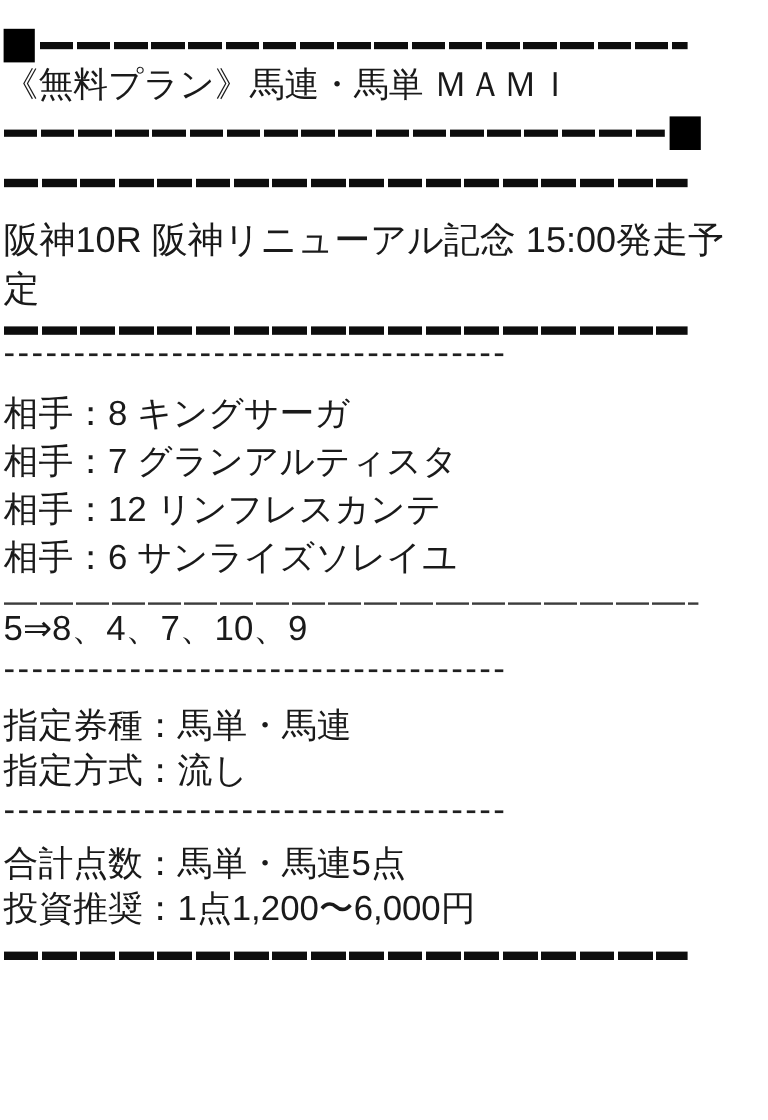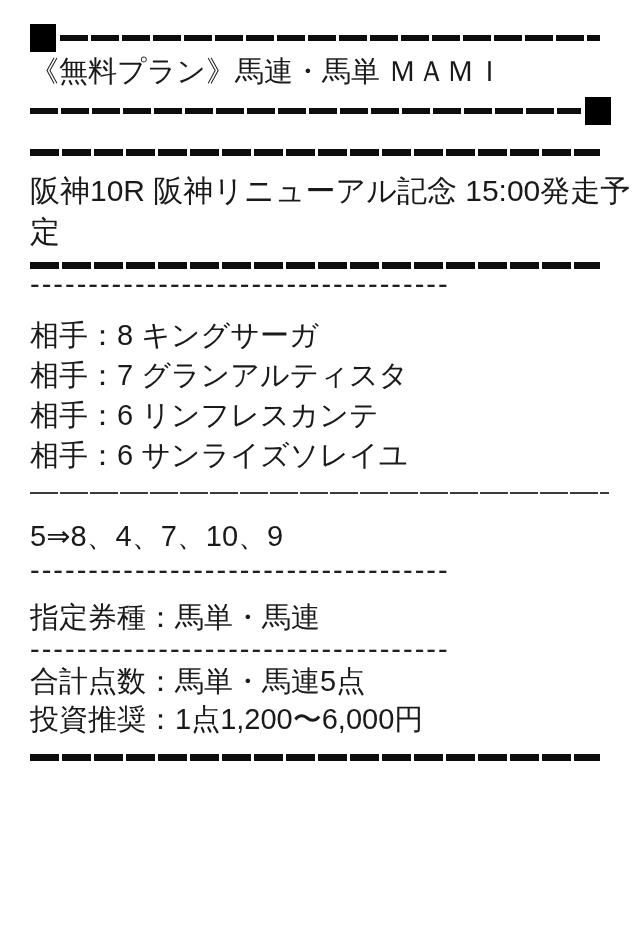--- a/index.html
+++ b/index.html
@@ -8,21 +8,21 @@
     background: #ffffff;
   }
   body {
     width: 640px;
     height: 933px;
     overflow: hidden;
     font-family: "Liberation Sans", "DejaVu Sans", sans-serif;
     color: #1a1a1a;
   }
   .page {
-    padding: 24px 0 0 30px;
+    padding: 24px 0 0 3px;
   }
   
   .hdr-row {
     display: flex;
     align-items: center;
   }
   .hdr-row.top { width: 570px; height: 28px; }
   .hdr-row.bottom { width: 581px; height: 30px; margin-top: 8px; }
   .sq {
     width: 26px;
@@ -47,21 +47,21 @@
   .sep-heavy {
     width: 570px;
     height: 7px;
     background: repeating-linear-gradient(90deg, #0d0d0d 0, #0d0d0d 29px, transparent 29px, transparent 32px);
   }
   .sep-race-top { margin-top: 23px; }
   .sep-race-bottom { margin-top: 10px; }
   .sep-bottom { margin-top: 16px; }
   
   .race-info {
-    margin-top: 14px;
+    margin-top: 24px;
     font-size: 30px;
     line-height: 41px;
     width: 616px;
   }
   .honmei {
     margin-top: 24px;
     font-size: 29px;
     line-height: 40px;
   }
   .dashes {
@@ -78,30 +78,29 @@
     font-size: 29px;
     line-height: 40px;
   }
   .thin-line {
     margin-top: 17px;
     width: 579px;
     height: 2px;
     background: repeating-linear-gradient(90deg, #3c3c3c 0, #3c3c3c 28px, transparent 28px, transparent 30px);
   }
   .formation {
-    margin-top: 22px;
     font-size: 29px;
     line-height: 40px;
   }
   .bet-line {
     font-size: 29px;
     line-height: 38px;
   }
   .bet-block-1 { margin-top: 14px; }
-  .bet-block-2 { }
+  .bet-block-2 { margin-top: 13px; }
 </style>
 </head>
 <body>
 
 <div class="page">
 
   <div class="hdr-row top">
     <span class="sq"></span>
     <span class="hline"></span>
   </div>
@@ -118,32 +117,33 @@
   <div class="race-info">阪神10R 阪神リニューアル記念 15:00発走予定</div>
 
   <div class="sep-heavy sep-race-bottom"></div>
 
 
   <div class="dashes d1">------------------------------------</div>
 
   <div class="aite-list">
     <div class="aite-line">相手：8 キングサーガ</div>
     <div class="aite-line">相手：7 グランアルティスタ</div>
-    <div class="aite-line">相手：6 リンフレスカンテ</div>
+    <div class="aite-line">相手：12 リンフレスカンテ</div>
     <div class="aite-line">相手：6 サンライズソレイユ</div>
   </div>
 
   <div class="thin-line"></div>
 
   <div class="formation">5⇒8、4、7、10、9</div>
 
   <div class="dashes d2">------------------------------------</div>
 
   <div class="bet-block-1">
     <div class="bet-line">指定券種：馬単・馬連</div>
+    <div class="bet-line">指定方式：流し</div>
   </div>
 
   <div class="dashes d3">------------------------------------</div>
 
   <div class="bet-block-2">
     <div class="bet-line">合計点数：馬単・馬連5点</div>
     <div class="bet-line">投資推奨：1点1,200〜6,000円</div>
   </div>
 
   <div class="sep-heavy sep-bottom"></div>

